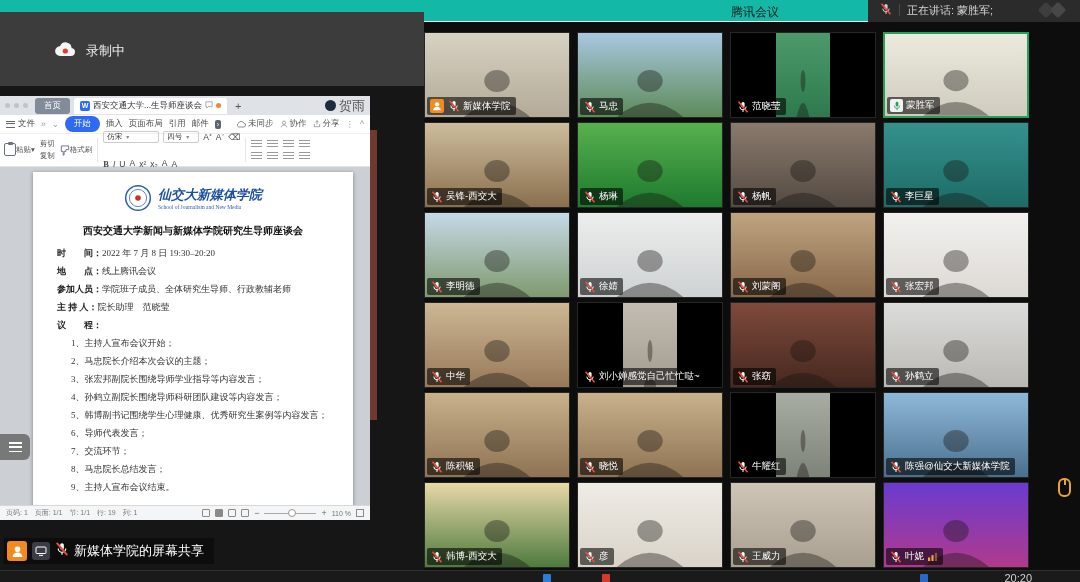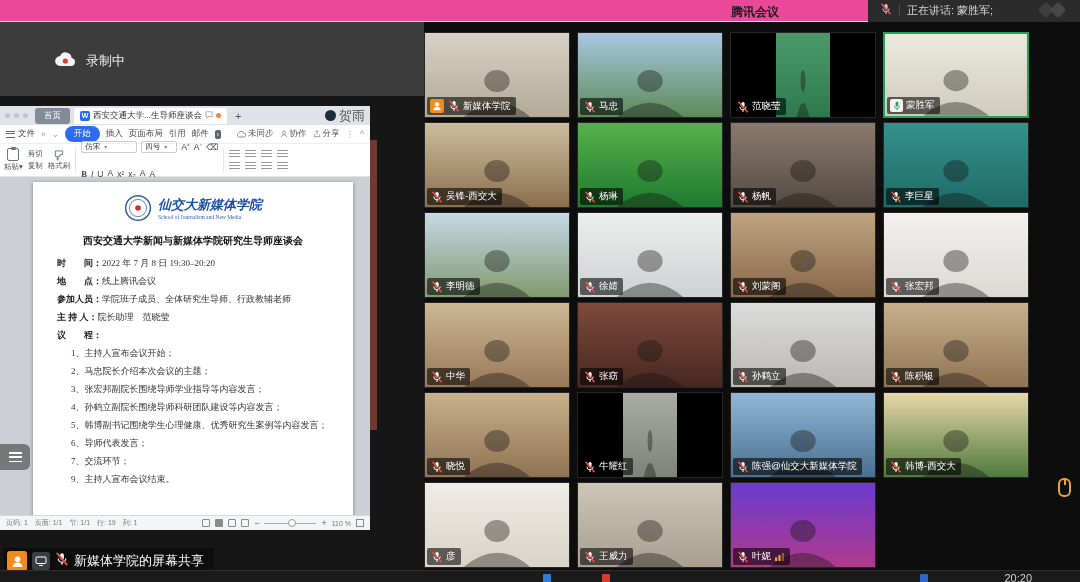--- a/index.html
+++ b/index.html
@@ -1,33 +1,33 @@
 <!DOCTYPE html>
 <html><head>
 <meta charset="utf-8">
 <style>
   html,body{margin:0;padding:0;background:#000;}
   *{box-sizing:border-box;}
   #app{position:relative;width:1080px;height:582px;background:#0d0d0d;overflow:hidden;
        font-family:"Liberation Sans",sans-serif;}
 
   
-  .topbar-white{position:absolute;left:0;top:0;width:868px;height:22px;background:#ec4899;border-bottom:1px solid #e5e5e5;font-weight:bold;}
+  .topbar-white{position:absolute;left:0;top:0;width:868px;height:22px;background:#14b8a6;border-bottom:1px solid #e5e5e5;}
   .topbar-title{position:absolute;left:755px;top:4px;transform:translateX(-50%);font-size:12px;color:#1c1c1c;}
   .topbar-right{position:absolute;left:868px;right:0;top:0;height:22px;background:#2b2b2b;
                 display:flex;align-items:center;gap:7px;padding:0 10px 2px 12px;}
   .topbar-right .sep{width:1px;height:12px;background:#4a4a4a;}
   .speaking{color:#d6d6d6;font-size:11px;white-space:nowrap;}
   .logo-marks{margin-left:auto;position:relative;width:34px;height:18px;}
   .logo-marks i{position:absolute;width:12px;height:12px;background:#3e3e3e;border-radius:3px;transform:rotate(45deg);top:3px;}
   .logo-marks i:nth-child(1){left:4px;}
   .logo-marks i:nth-child(2){left:16px;background:#474747;}
 
   
-  .left-region{position:absolute;left:0;top:22px;width:424px;height:560px;background:#161616;}
+  .left-region{position:absolute;left:0;top:12px;width:424px;height:560px;background:#161616;}
   .gray-strip{position:absolute;left:0;top:0;width:424px;height:74px;background:#3c3c3c;}
   .recording{position:absolute;left:54px;top:30px;display:flex;align-items:center;gap:10px;color:#ececec;font-size:13px;}
   .red-strip{position:absolute;left:370px;top:118px;width:7px;height:290px;background:#6e3931;}
 
   
   .wps{position:absolute;left:0;top:74px;width:370px;height:424px;background:#fff;font-size:9px;color:#444;margin-top:10px;}
   .wps-tabbar{height:19px;background:#dfe3e8;display:flex;align-items:center;padding:0 5px;gap:4px;}
   .macdots{display:flex;gap:4px;margin-right:3px;}
   .macdots i{width:5px;height:5px;border-radius:50%;background:#c1c5ca;}
   .tab-home{background:#828b99;color:#fff;font-size:8.5px;padding:2px 9px;border-radius:3px;}
@@ -44,21 +44,21 @@
   .hamb{display:inline-block;width:9px;height:7px;border-top:1.5px solid #666;border-bottom:1.5px solid #666;position:relative;}
   .hamb:after{content:"";position:absolute;left:0;top:1.5px;width:9px;border-top:1.5px solid #666;}
   .menu-file{display:flex;align-items:center;gap:3px;}
   .dim{color:#9a9a9a;}
   .menu-start{background:#2e6bf2;color:#fff;padding:2px 9px;border-radius:9px;}
   .badge-more{background:#5b6470;color:#fff;border-radius:2px;font-size:7px;padding:0 2px;line-height:9px;}
   .menu-right{margin-left:auto;display:flex;align-items:center;gap:6px;color:#555;}
   .mi{display:flex;align-items:center;gap:2px;}
 
   .wps-toolbar{height:33px;display:flex;align-items:stretch;gap:5px;padding:2px 4px;border-bottom:1px solid #e3e3e3;}
-  .tb-block{display:flex;flex-direction:column;align-items:center;justify-content:center;font-size:7.5px;color:#555;line-height:1.25;text-align:right;}
+  .tb-block{display:flex;flex-direction:row;align-items:center;justify-content:center;font-size:7.5px;color:#555;line-height:1.25;text-align:right;}
   .clip{width:12px;height:13px;border:1.2px solid #6a7280;border-radius:2px;position:relative;margin-bottom:1px;}
   .clip:after{content:"";position:absolute;left:2.5px;top:-2.5px;width:5px;height:3px;background:#6a7280;border-radius:1px;}
   .tb-col{display:flex;flex-direction:column;justify-content:center;gap:2px;font-size:7.5px;color:#555;}
   .vdiv{width:1px;background:#e6e6e6;margin:2px 0;}
   .font-block{display:flex;flex-direction:column;justify-content:center;gap:16px;}
   .frow{display:flex;align-items:center;gap:4px;}
   .combo{border:1px solid #ccc;border-radius:2px;font-size:7.5px;color:#333;padding:0 3px;height:12px;display:flex;align-items:center;gap:4px;}
   .combo .car{font-size:6px;color:#888;}
   .fx{font-size:8.5px;color:#444;}
   .fx b{font-family:"Liberation Serif",serif;}
@@ -302,20 +302,21 @@
           <p class="dline"><span class="dlabel">参加人员：</span><span>学院班子成员、全体研究生导师、行政教辅老师</span></p>
           <p class="dline"><span class="dlabel">主 持 人：</span><span>院长助理　范晓莹</span></p>
           <p class="dline"><span class="dlabel">议　　程：</span></p>
           <p class="agline">1、主持人宣布会议开始；</p>
           <p class="agline">2、马忠院长介绍本次会议的主题；</p>
           <p class="agline">3、张宏邦副院长围绕导师学业指导等内容发言；</p>
           <p class="agline">4、孙鹤立副院长围绕导师科研团队建设等内容发言；</p>
           <p class="agline">5、韩博副书记围绕学生心理健康、优秀研究生案例等内容发言；</p>
           <p class="agline">6、导师代表发言；</p>
           <p class="agline">7、交流环节；</p>
+          <p class="agline">8、马忠院长总结发言；</p>
           <p class="agline">9、主持人宣布会议结束。</p>
         </div>
       </div>
 
       <div class="wps-statusbar">
         <span>页码: 1</span>
         <span>页面: 1/1</span>
         <span>节: 1/1</span>
         <span>行: 19</span>
         <span>列: 1</span>
@@ -636,20 +637,41 @@
             <svg viewBox="0 0 12 12" width="12" height="12">
               <rect x="4.4" y="1" width="3.2" height="5.6" rx="1.6" fill="#fff"></rect>
               <path d="M2.8 5.6a3.2 3.2 0 0 0 6.4 0" fill="none" stroke="#fff" stroke-width="1"></path>
               <line x1="6" y1="8.8" x2="6" y2="11" stroke="#fff" stroke-width="1"></line>
               <line x1="1.5" y1="0.8" x2="10.5" y2="11.2" stroke="#e84e40" stroke-width="1.7"></line>
             </svg>
           </span>
           <span class="pname">中华</span>
         </div>
       </div>
+      <div class="tile portrait">
+        <div class="tile-bg" style="background: linear-gradient(rgb(194, 188, 178), rgb(163, 156, 144));">
+          <div class="sil">
+            <svg viewBox="0 0 100 62" preserveAspectRatio="none">
+              <circle cx="50" cy="19" r="13" fill="rgba(22,18,15,.38)"></circle>
+              <path d="M16 62 Q50 28 84 62 Z" fill="rgba(22,18,15,.38)"></path>
+            </svg>
+          </div>
+        </div>
+        <div class="nameplate">
+          <span class="mic">
+            <svg viewBox="0 0 12 12" width="12" height="12">
+              <rect x="4.4" y="1" width="3.2" height="5.6" rx="1.6" fill="#fff"></rect>
+              <path d="M2.8 5.6a3.2 3.2 0 0 0 6.4 0" fill="none" stroke="#fff" stroke-width="1"></path>
+              <line x1="6" y1="8.8" x2="6" y2="11" stroke="#fff" stroke-width="1"></line>
+              <line x1="1.5" y1="0.8" x2="10.5" y2="11.2" stroke="#e84e40" stroke-width="1.7"></line>
+            </svg>
+          </span>
+          <span class="pname">刘小婵感觉自己忙忙哒~</span>
+        </div>
+      </div>
       <div class="tile">
         <div class="tile-bg" style="background: linear-gradient(rgb(126, 74, 60), rgb(70, 40, 31));">
           <div class="sil">
             <svg viewBox="0 0 100 62" preserveAspectRatio="none">
               <circle cx="50" cy="19" r="13" fill="rgba(22,18,15,.38)"></circle>
               <path d="M16 62 Q50 28 84 62 Z" fill="rgba(22,18,15,.38)"></path>
             </svg>
           </div>
         </div>
         <div class="nameplate">

